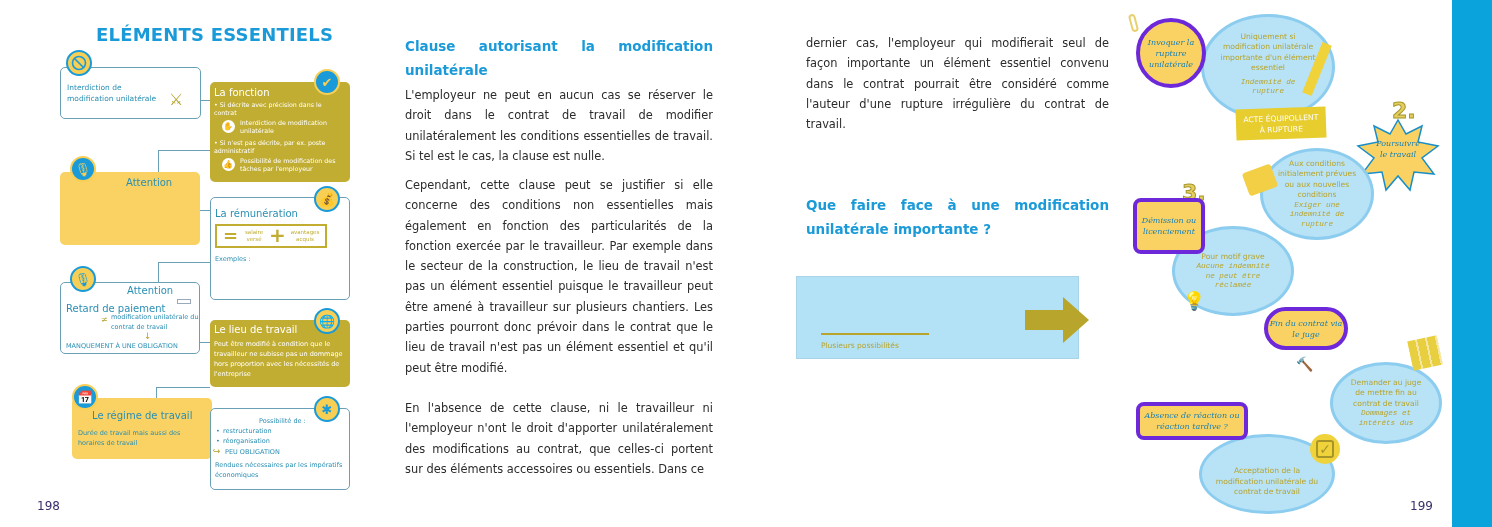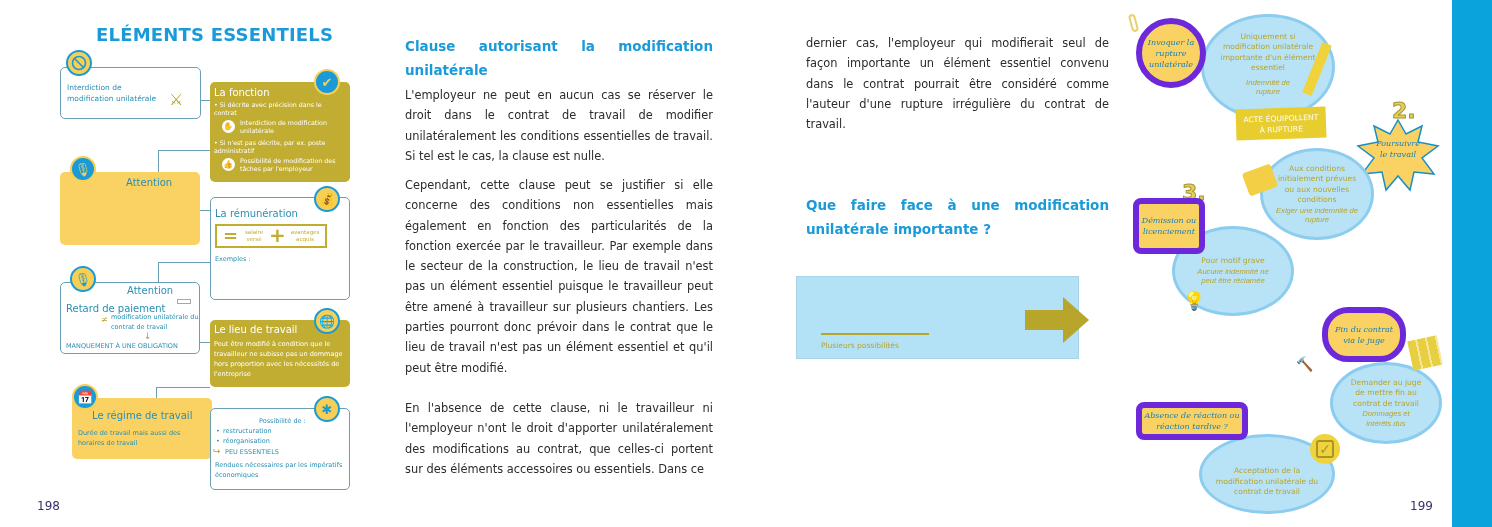--- a/index.html
+++ b/index.html
@@ -38,23 +38,23 @@
   
   .mod-box { left: 796px; top: 276px; width: 283px; height: 83px; background: #b3e1f5; border: 1px solid #a9d3e6; }
   .mod-title { position: absolute; left: 22px; top: 14px; font-family: "DejaVu Serif", serif; font-style: italic; font-size: 15px; line-height: 17px; color: #b8a52c; }
   .mod-line { position: absolute; left: 24px; top: 56px; width: 108px; height: 2px; background: #b8a52c; }
   .mod-sub { position: absolute; left: 24px; top: 64px; font-size: 7.5px; color: #b8a52c; }
   .mod-arrow { position: absolute; left: 228px; top: 20px; }
 
   
   .ellipse { position: absolute; border-radius: 50%; background: #b8e2f6; border: 3px solid #8ccdef; display: flex; flex-direction: column; align-items: center; justify-content: center; text-align: center; }
   .e-txt { font-size: 7.6px; line-height: 10.5px; color: #b8a52c; }
-  .e-hand { font-family: Liberation Sans, sans-serif; font-style: italic; font-size: 7.6px; line-height: 9.5px; color: #b8a52c; }
-
-  .bubble-y { position: absolute; background: #f9d263; border: 6px solid #6d28d9; display: flex; align-items: center; justify-content: center; text-align: center; font-family: "DejaVu Serif", serif; font-style: italic; font-size: 8px; line-height: 11px; color: #1a7fb5; }
+  .e-hand { font-family: Liberation Mono, monospace; font-style: italic; font-size: 7.6px; line-height: 9.5px; color: #b8a52c; }
+
+  .bubble-y { position: absolute; background: #f9d263; border: 4px solid #6d28d9; display: flex; align-items: center; justify-content: center; text-align: center; font-family: "DejaVu Serif", serif; font-style: italic; font-size: 8px; line-height: 11px; color: #1a7fb5; }
 
   .acte { position: absolute; left: 1236px; top: 108px; width: 90px; height: 31px; background: #e7cd2e; transform: rotate(-2deg); display: flex; flex-direction: column; align-items: center; justify-content: center; font-size: 7.6px; line-height: 11px; color: #fff; font-family: "DejaVu Sans", sans-serif; }
 
   .num-big { position: absolute; font-family: "DejaVu Sans", sans-serif; font-weight: bold; font-size: 22px; color: #e2cf5f; -webkit-text-stroke: 1px #a8952a; }
 
   .blue-strip { left: 1452px; top: 0; width: 40px; height: 527px; background: #0aa3dc; }
 </style>
 </head>
 <body>
 
@@ -130,21 +130,21 @@
 </div>
 <div class="badge badge-blue" style="left:72px;top:384px;">📅</div>
 
 <div class="card card-white" style="left:210px;top:408px;width:140px;height:82px;">
   <div class="abs teal" style="left:4px;top:8px;font-size:6.5px;margin-left:44px;">Possibilité de :</div>
   <ul class="abs ul teal" style="left:4px;top:18px;width:120px;">
     <li>restructuration</li>
     <li>réorganisation</li>
   </ul>
   <div class="abs olive-t" style="left:2px;top:37px;font-size:9px;">↪</div>
-  <div class="abs teal" style="left:14px;top:39px;font-size:6.5px;">PEU ESSENTIELS</div>
+  <div class="abs teal" style="left:14px;top:39px;font-size:6.5px;">PEU OBLIGATION</div>
   <div class="abs teal" style="left:4px;top:51px;width:130px;font-size:6.5px;line-height:10px;">Rendues nécessaires par les impératifs économiques</div>
 </div>
 <div class="badge badge-yellow" style="left:314px;top:396px;">✱</div>
 
 <div class="abs page-num" style="left:37px;top:499px;">198</div>
 
 <div class="abs h2" style="left:405px;top:34px;width:308px;">Clause autorisant la modification unilatérale</div>
 <div class="abs para" style="left:405px;top:85px;width:308px;">L'employeur ne peut en aucun cas se réserver le droit dans le contrat de travail de modifier unilatéralement les conditions essentielles de travail. Si tel est le cas, la clause est nulle.</div>
 <div class="abs para" style="left:405px;top:175px;width:308px;">Cependant, cette clause peut se justifier si elle concerne des conditions non essentielles mais également en fonction des particularités de la fonction exercée par le travailleur. Par exemple dans le secteur de la construction, le lieu de travail n'est pas un élément essentiel puisque le travailleur peut être amené à travailleur sur plusieurs chantiers. Les parties pourront donc prévoir dans le contrat que le lieu de travail n'est pas un élément essentiel et qu'il peut être modifié.</div>
 <div class="abs para" style="left:405px;top:398px;width:308px;">En l'absence de cette clause, ni le travailleur ni l'employeur n'ont le droit d'apporter unilatéralement des modifications au contrat, que celles-ci portent sur des éléments accessoires ou essentiels. Dans ce</div>
@@ -185,21 +185,21 @@
 <div class="abs" style="left:1245px;top:168px;width:30px;height:24px;background:#f2cf45;border-radius:3px;transform:rotate(-20deg);"></div>
 
 <div class="num-big" style="left:1182px;top:180px;">3.</div>
 <div class="ellipse" style="left:1172px;top:226px;width:122px;height:90px;">
   <div class="e-txt" style="width:70px;">Pour motif grave</div>
   <div class="e-hand" style="width:80px;">Aucune indemnité ne peut être réclamée</div>
 </div>
 <div class="bubble-y" style="left:1133px;top:198px;width:72px;height:56px;border-radius:8px;">Démission ou licenciement</div>
 <div class="abs" style="left:1183px;top:290px;font-size:18px;color:#f0d23a;">💡</div>
 
-<div class="bubble-y" style="left:1322px;top:307px;width:84px;height:55px;border-radius:26px;">Fin du contrat via le juge</div>
+<div class="bubble-y" style="left:1264px;top:307px;width:84px;height:43px;border-radius:26px;">Fin du contrat via le juge</div>
 <div class="abs" style="left:1296px;top:356px;font-size:14px;color:#e2c92a;">🔨</div>
 <div class="ellipse" style="left:1330px;top:362px;width:112px;height:82px;">
   <div class="e-txt" style="width:82px;">Demander au juge de mettre fin au contrat de travail</div>
   <div class="e-hand" style="width:70px;">Dommages et intérêts dus</div>
 </div>
 <div class="abs" style="left:1410px;top:338px;width:30px;height:30px;background:repeating-linear-gradient(90deg,#e8cf40 0 8px,#f4e6a0 8px 10px);transform:rotate(-12deg);"></div>
 
 <div class="ellipse" style="left:1199px;top:434px;width:136px;height:80px;">
   <div class="e-txt" style="width:114px;margin-top:16px;">Acceptation de la modification unilatérale du contrat de travail</div>
 </div>

